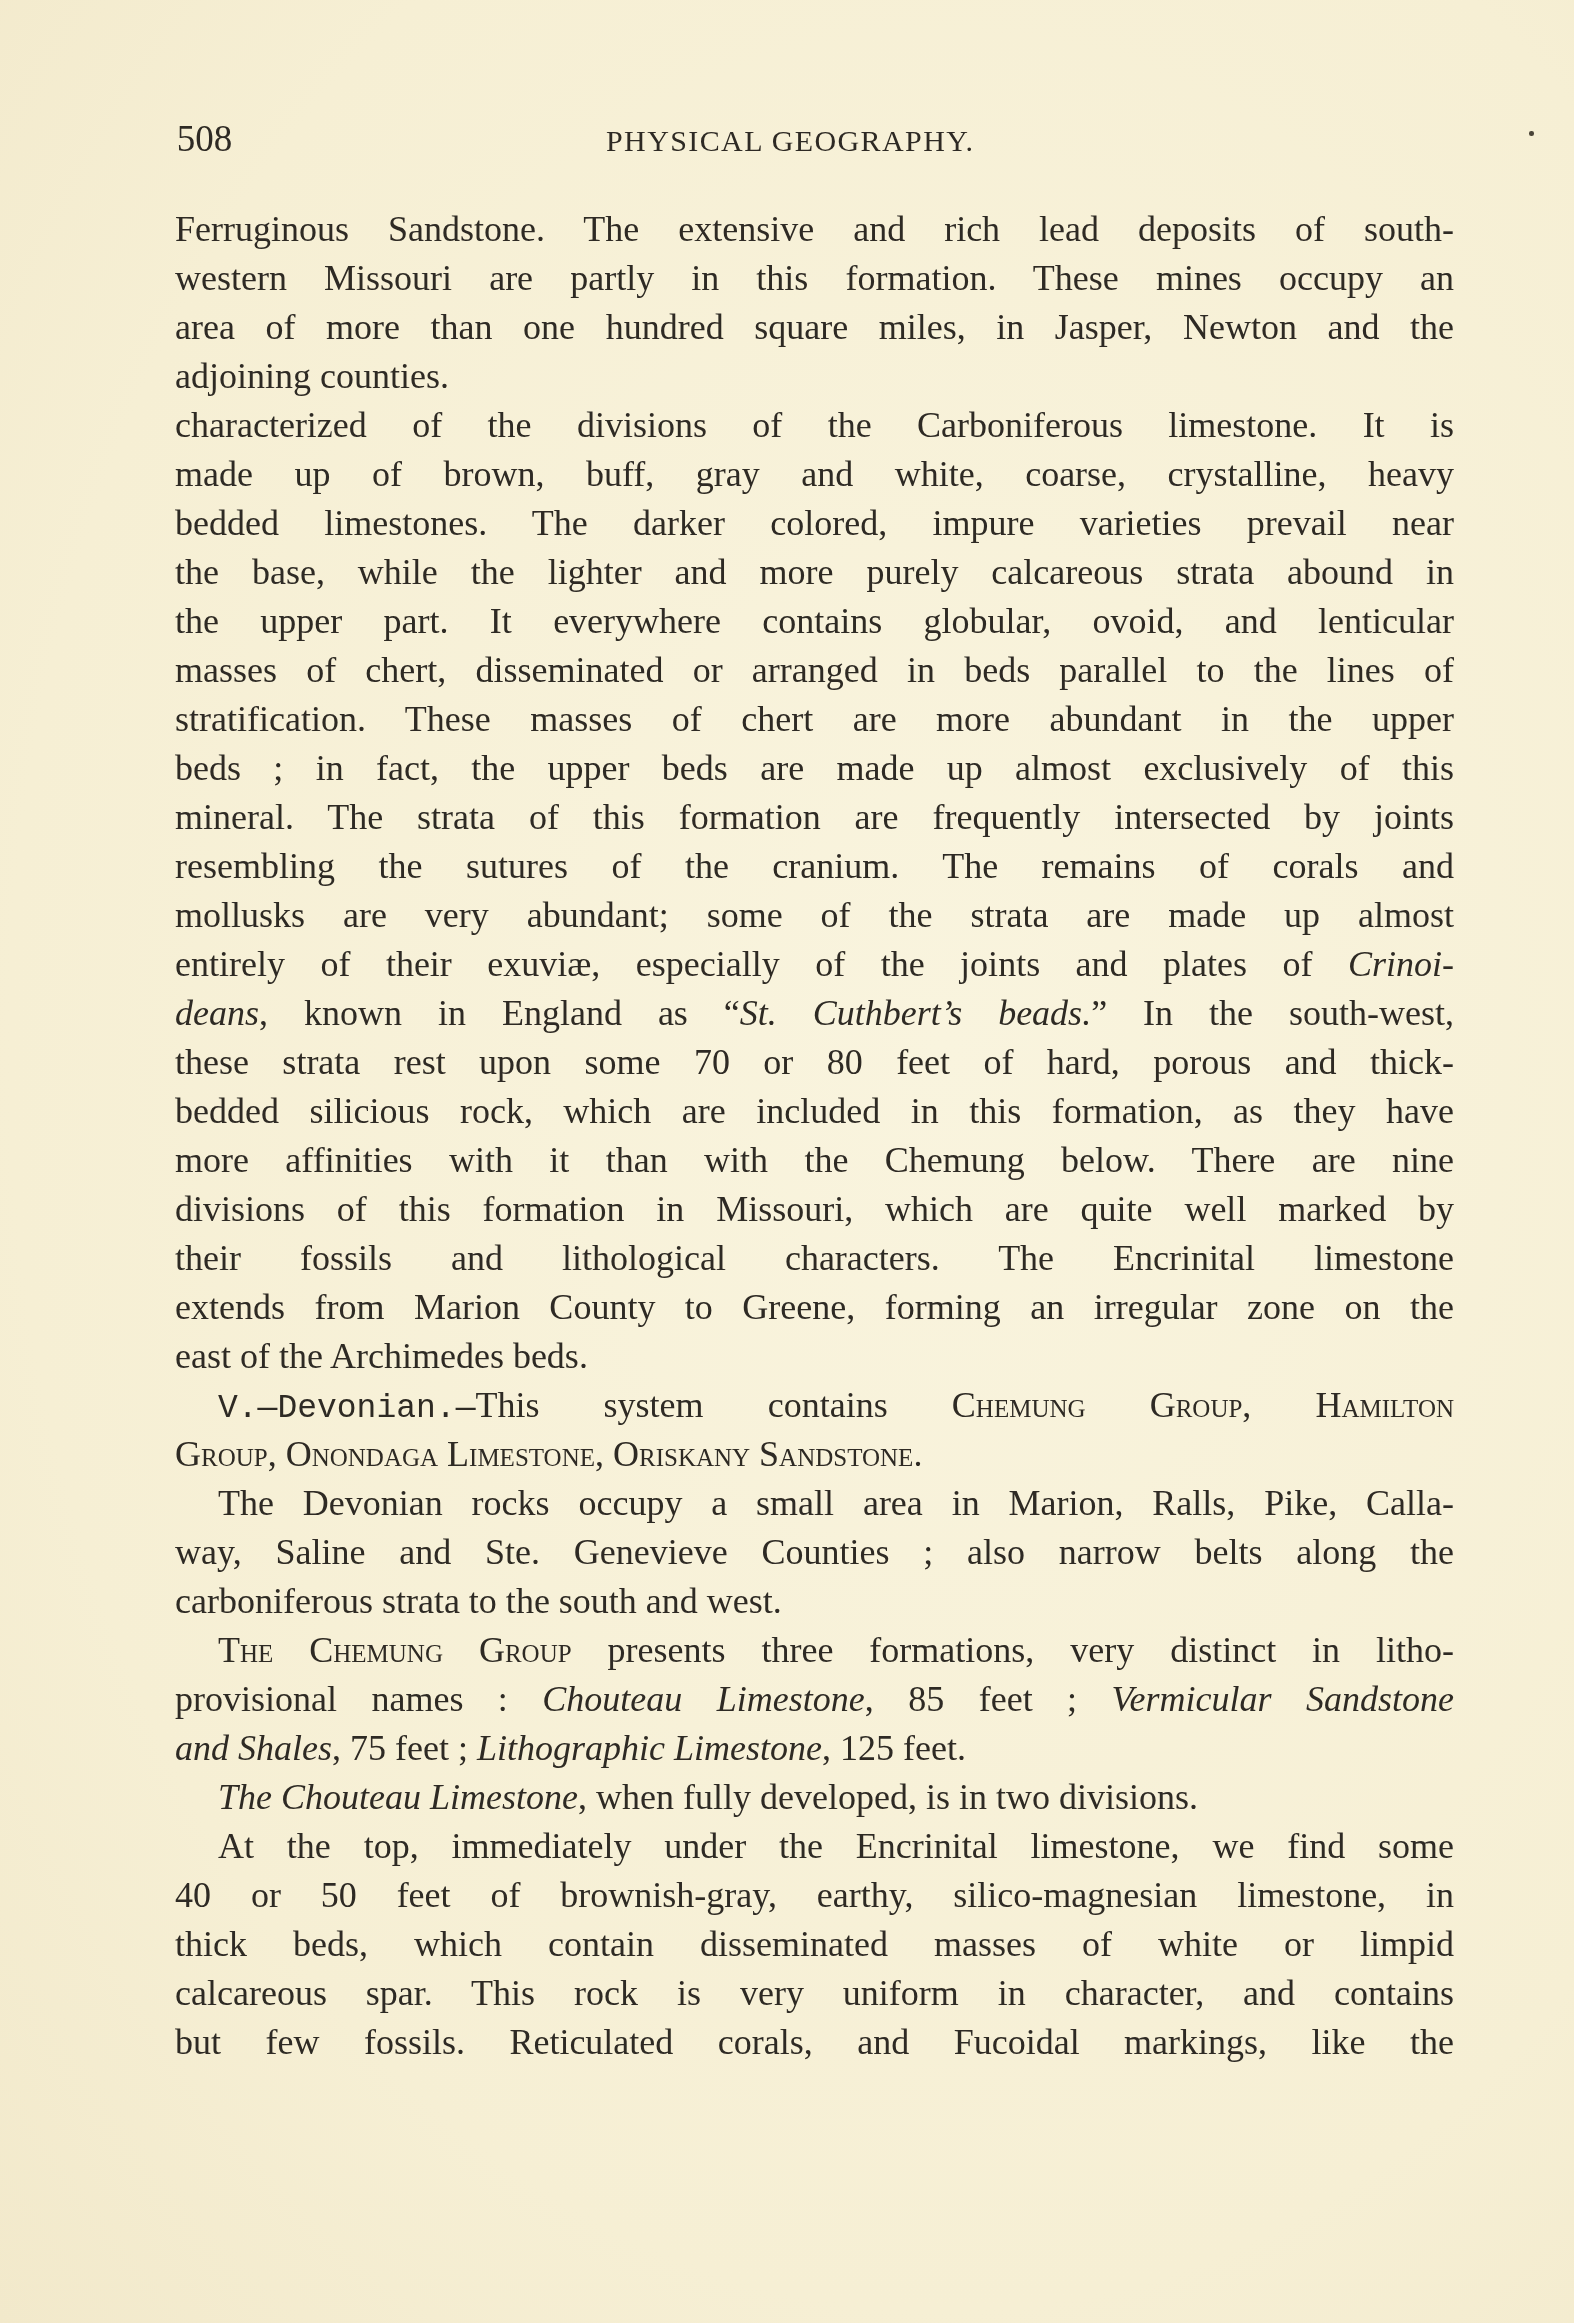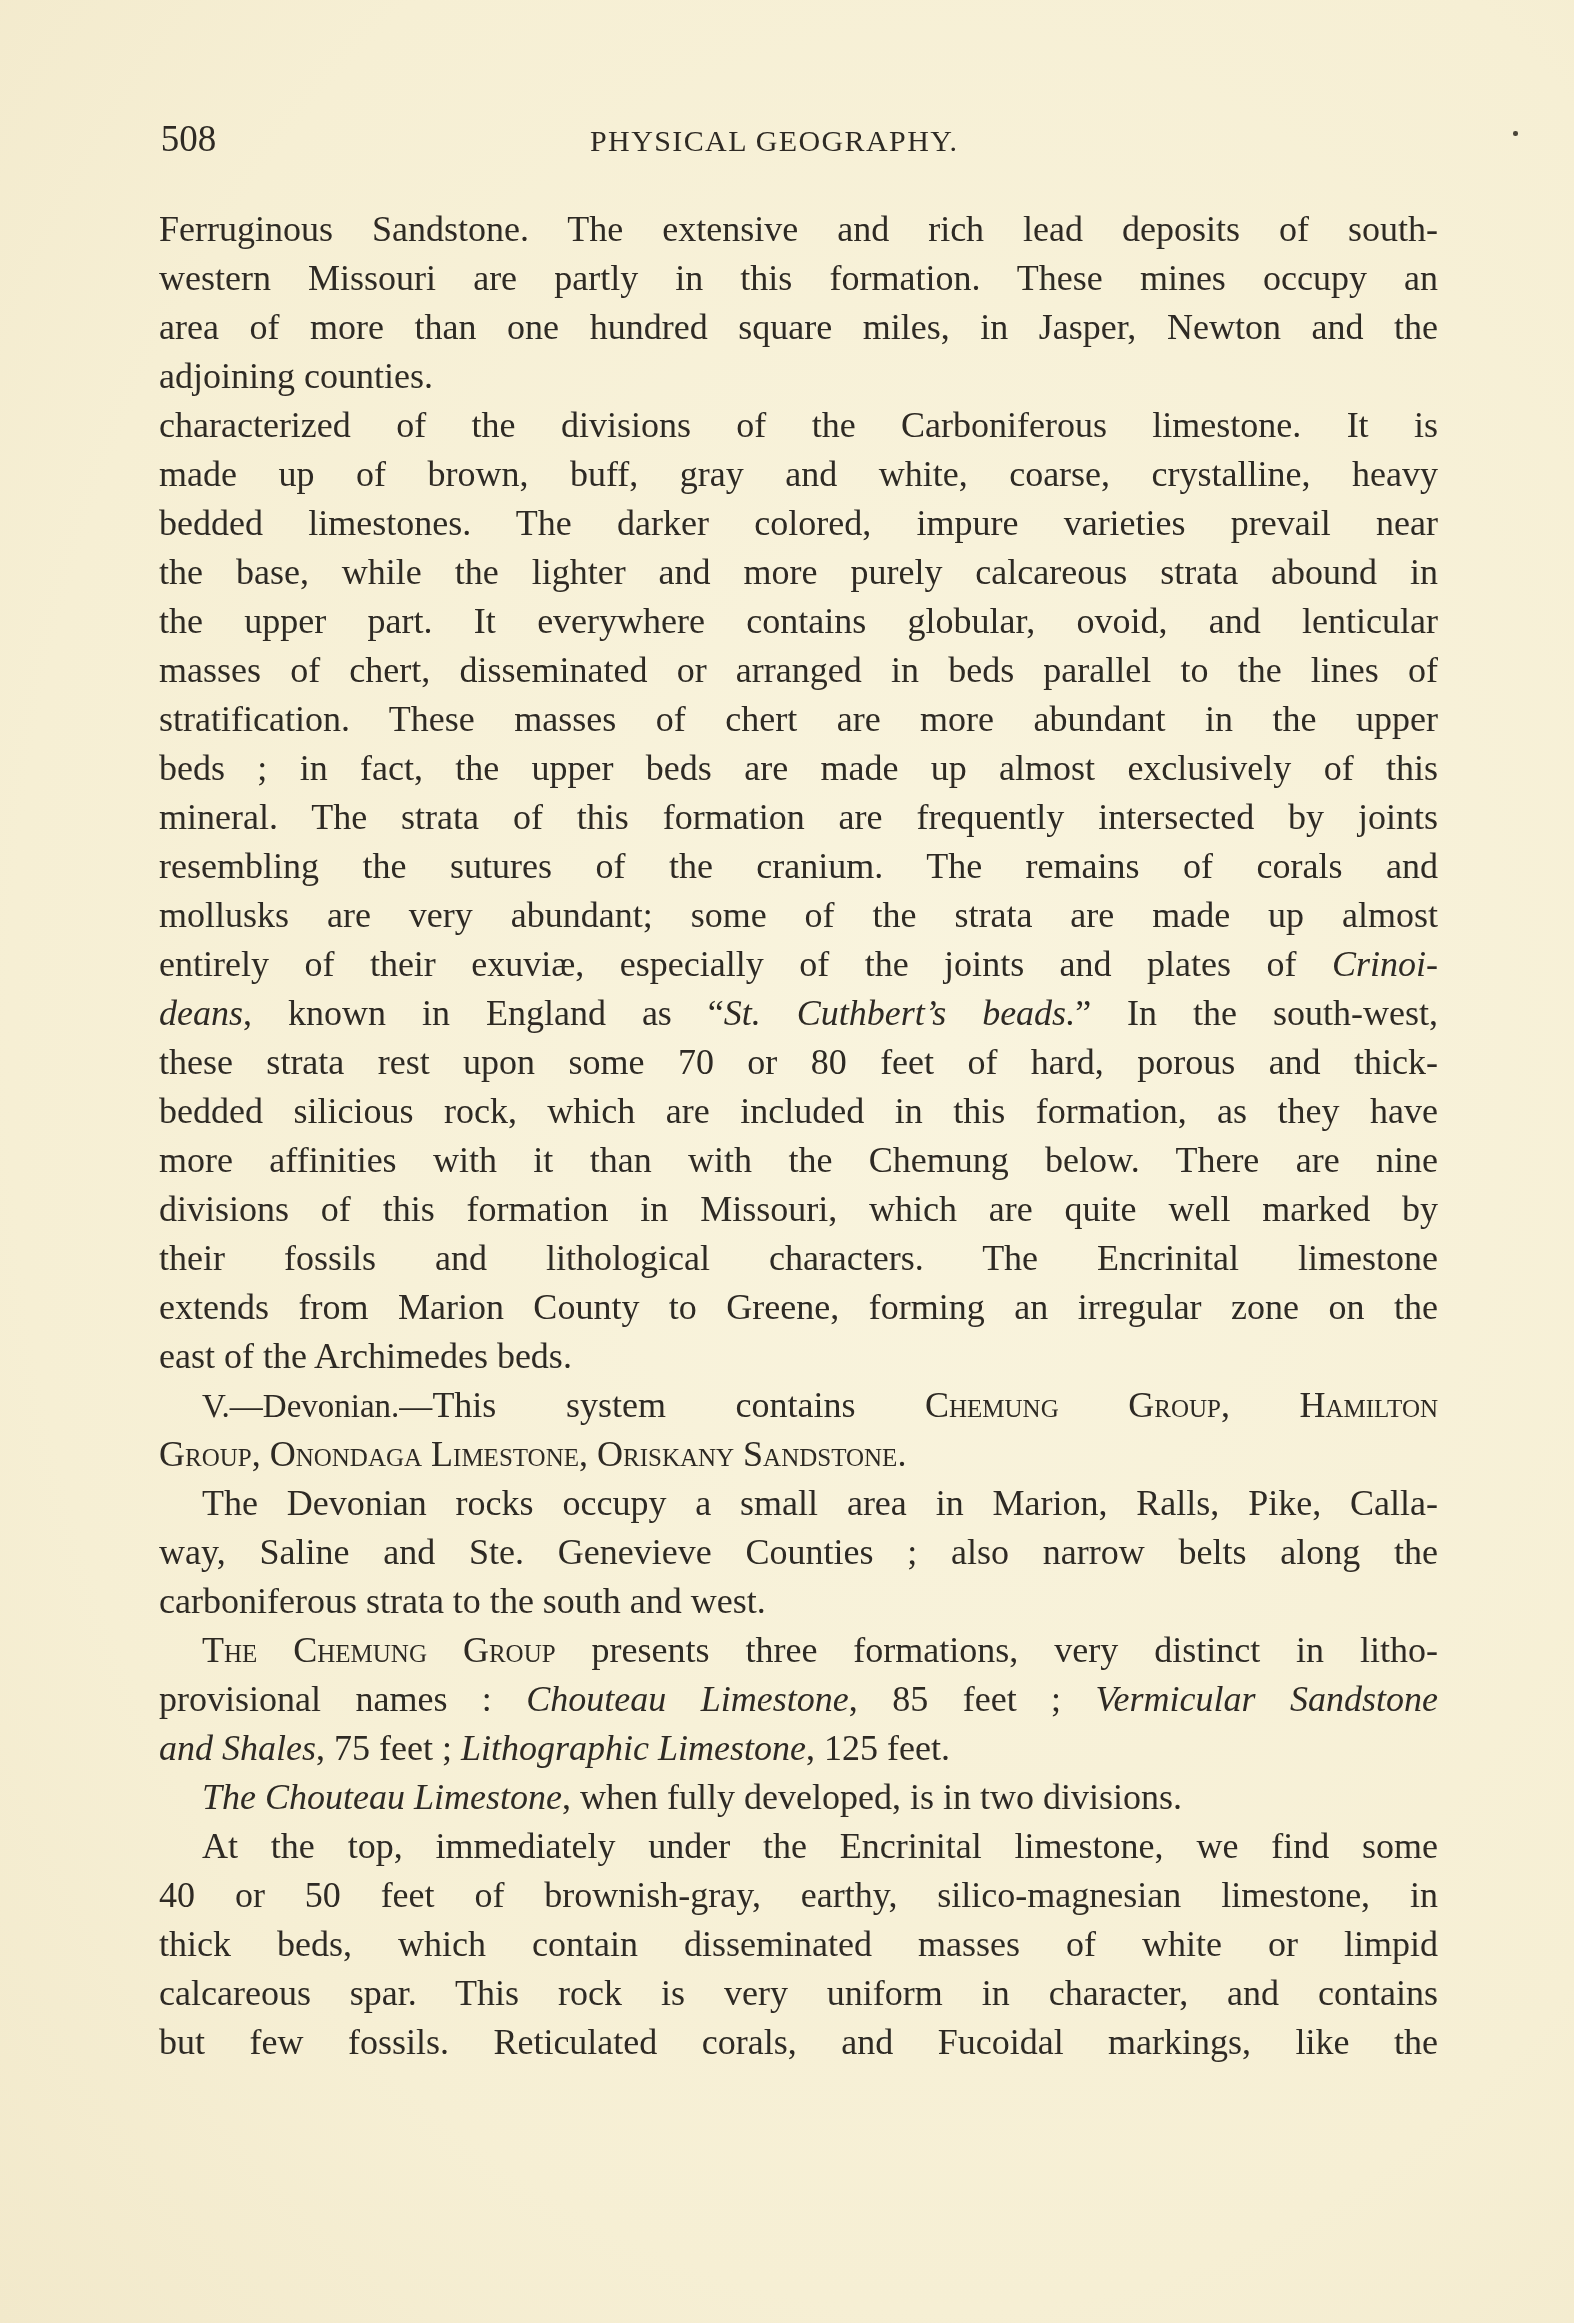--- a/index.html
+++ b/index.html
@@ -4,35 +4,35 @@
 <style>
   html, body { margin: 0; padding: 0; }
   body {
     width: 1574px; height: 2323px; overflow: hidden;
     background: #f8f2da;
     background-image: radial-gradient(ellipse at 60% 45%, #f9f4de 0%, #f6efd4 70%, #f2e9cb 100%);
     font-family: "Liberation Serif", "DejaVu Serif", serif;
     color: #2e2a24;
     position: relative;
   }
-  .page { position: absolute; left: 0; top: 0; width: 1306px; height: 2323px; }
+  .page { position: absolute; left: 16px; top: 0; width: 1306px; height: 2323px; }
   .running-head { position: absolute; top: 116px; left: 159px; width: 1279px; height: 45px; }
   .page-number { position: absolute; left: 1.8px; top: 0; font-size: 37px; line-height: 45px; }
   .running-title { position: absolute; left: 431px; top: 1.8px; font-size: 30px; letter-spacing: 1.4px; line-height: 45px; }
   .body-text { position: absolute; left: 159px; top: 205px; width: 1279px; }
   .line {
     display: block; height: 49px; line-height: 49px; font-size: 36px;
     text-align: justify; text-align-last: justify; white-space: nowrap;
     word-spacing: 0px;
   }
   .line.last { text-align-last: left; }
   .line.indent { padding-left: 43px; }
   .it { font-style: italic; }
   .sc { font-variant: small-caps; }
-  .sans { font-family: Liberation Serif, serif; font-size: 33px; }
+  .sans { font-family: Liberation Mono, monospace; font-size: 33px; }
   .mark { position: absolute; width: 4.5px; height: 4.5px; border-radius: 50%; background: #4a4438; }
 </style>
 </head>
 <body>
 
 <div class="page">
   <div class="running-head">
     <span class="page-number">508</span>
     <span class="running-title">PHYSICAL GEOGRAPHY.</span>
   </div>

